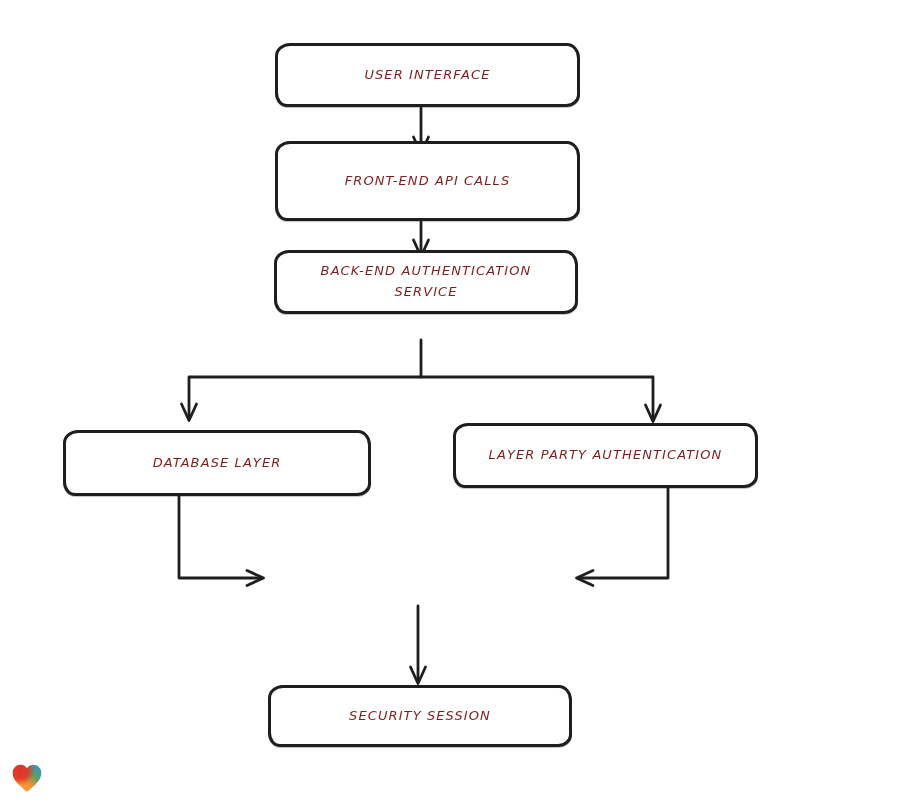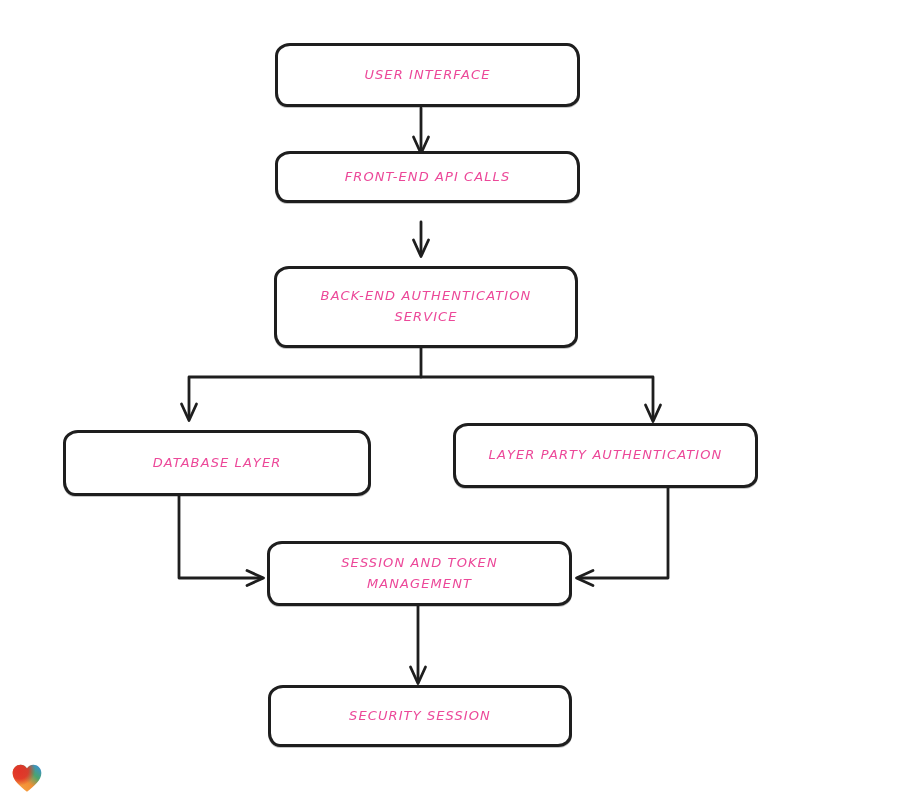--- a/index.html
+++ b/index.html
@@ -34,28 +34,28 @@
     box-sizing: border-box;
     border-radius: 15px 13px 14px 12px / 13px 15px 12px 14px;
     box-shadow: 0 1px 0 rgba(30,30,30,0.25);
   }
   .node-label {
     font-style: italic;
     font-weight: 400;
     font-size: 13px;
     letter-spacing: 1.1px;
     line-height: 1.6;
-    color: #ec4899;
+    color: #7f1d1d;
     white-space: pre-line;
     padding: 0 14px;
   }
   
   #node-user-interface     { left: 275px; top: 43px;  width: 305px; height: 64px; }
-  #node-front-end-api      { left: 275px; top: 151px; width: 305px; height: 52px; }
-  #node-backend-auth       { left: 274px; top: 266px; width: 304px; height: 82px; }
+  #node-front-end-api      { left: 275px; top: 141px; width: 305px; height: 80px; }
+  #node-backend-auth       { left: 274px; top: 250px; width: 304px; height: 64px; }
   #node-database-layer     { left: 63px;  top: 422px; width: 308px; height: 66px; margin-top: 8px; }
   #node-third-party-auth   { left: 453px; top: 423px; width: 305px; height: 65px; }
   #node-session-token      { left: 267px; top: 541px; width: 305px; height: 65px; }
   #node-security-measures  { left: 268px; top: 685px; width: 304px; height: 62px; }
   .logo {
     position: absolute;
     left: 10px; top: 761px;
     width: 34px; height: 33px;
   }
 </style>
@@ -115,24 +115,20 @@
   </div>
 
   <div class="node" id="node-database-layer">
     <span class="node-label">DATABASE LAYER</span>
   </div>
 
   <div class="node" id="node-third-party-auth">
     <span class="node-label">LAYER PARTY AUTHENTICATION</span>
   </div>
 
-  <div class="node" id="node-session-token">
-    <span class="node-label">SESSION AND TOKEN
-MANAGEMENT</span>
-  </div>
 
   <div class="node" id="node-security-measures">
     <span class="node-label">SECURITY SESSION</span>
   </div>
 
   <div class="logo">
     <svg viewBox="0 0 32 30" width="34" height="33">
       <defs>
         <linearGradient id="heart-base" x1="0" y1="1" x2="0.9" y2="0">
           <stop offset="0" stop-color="#f8ab49"></stop>

